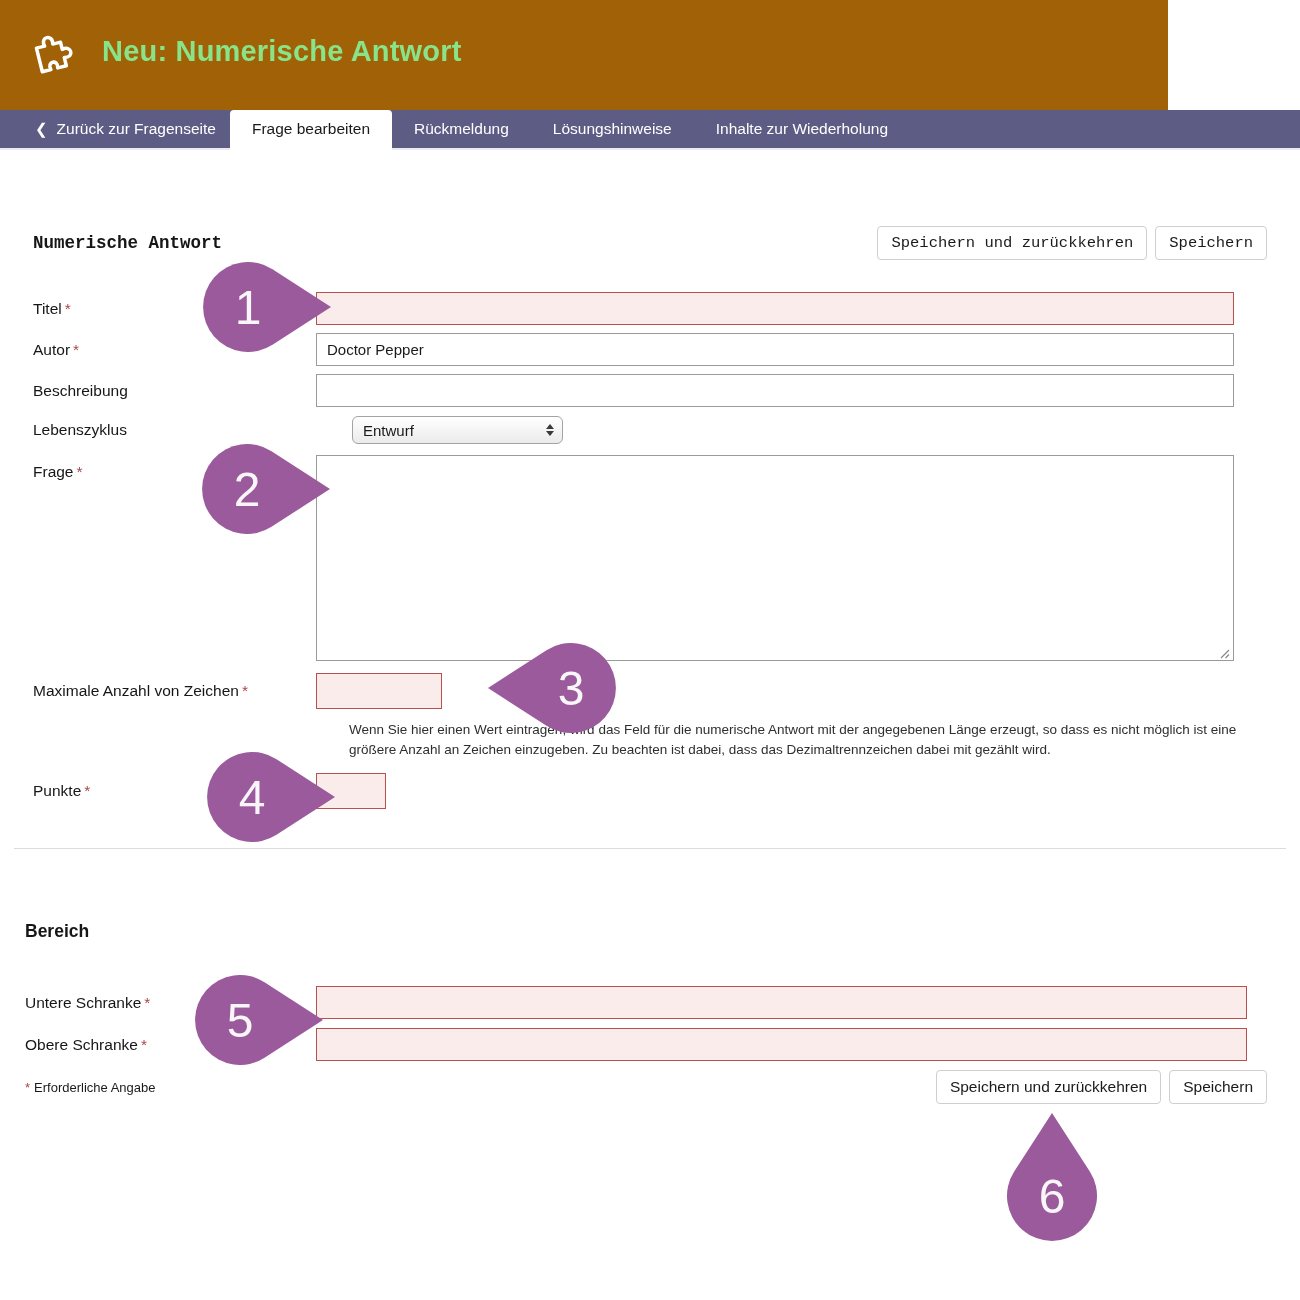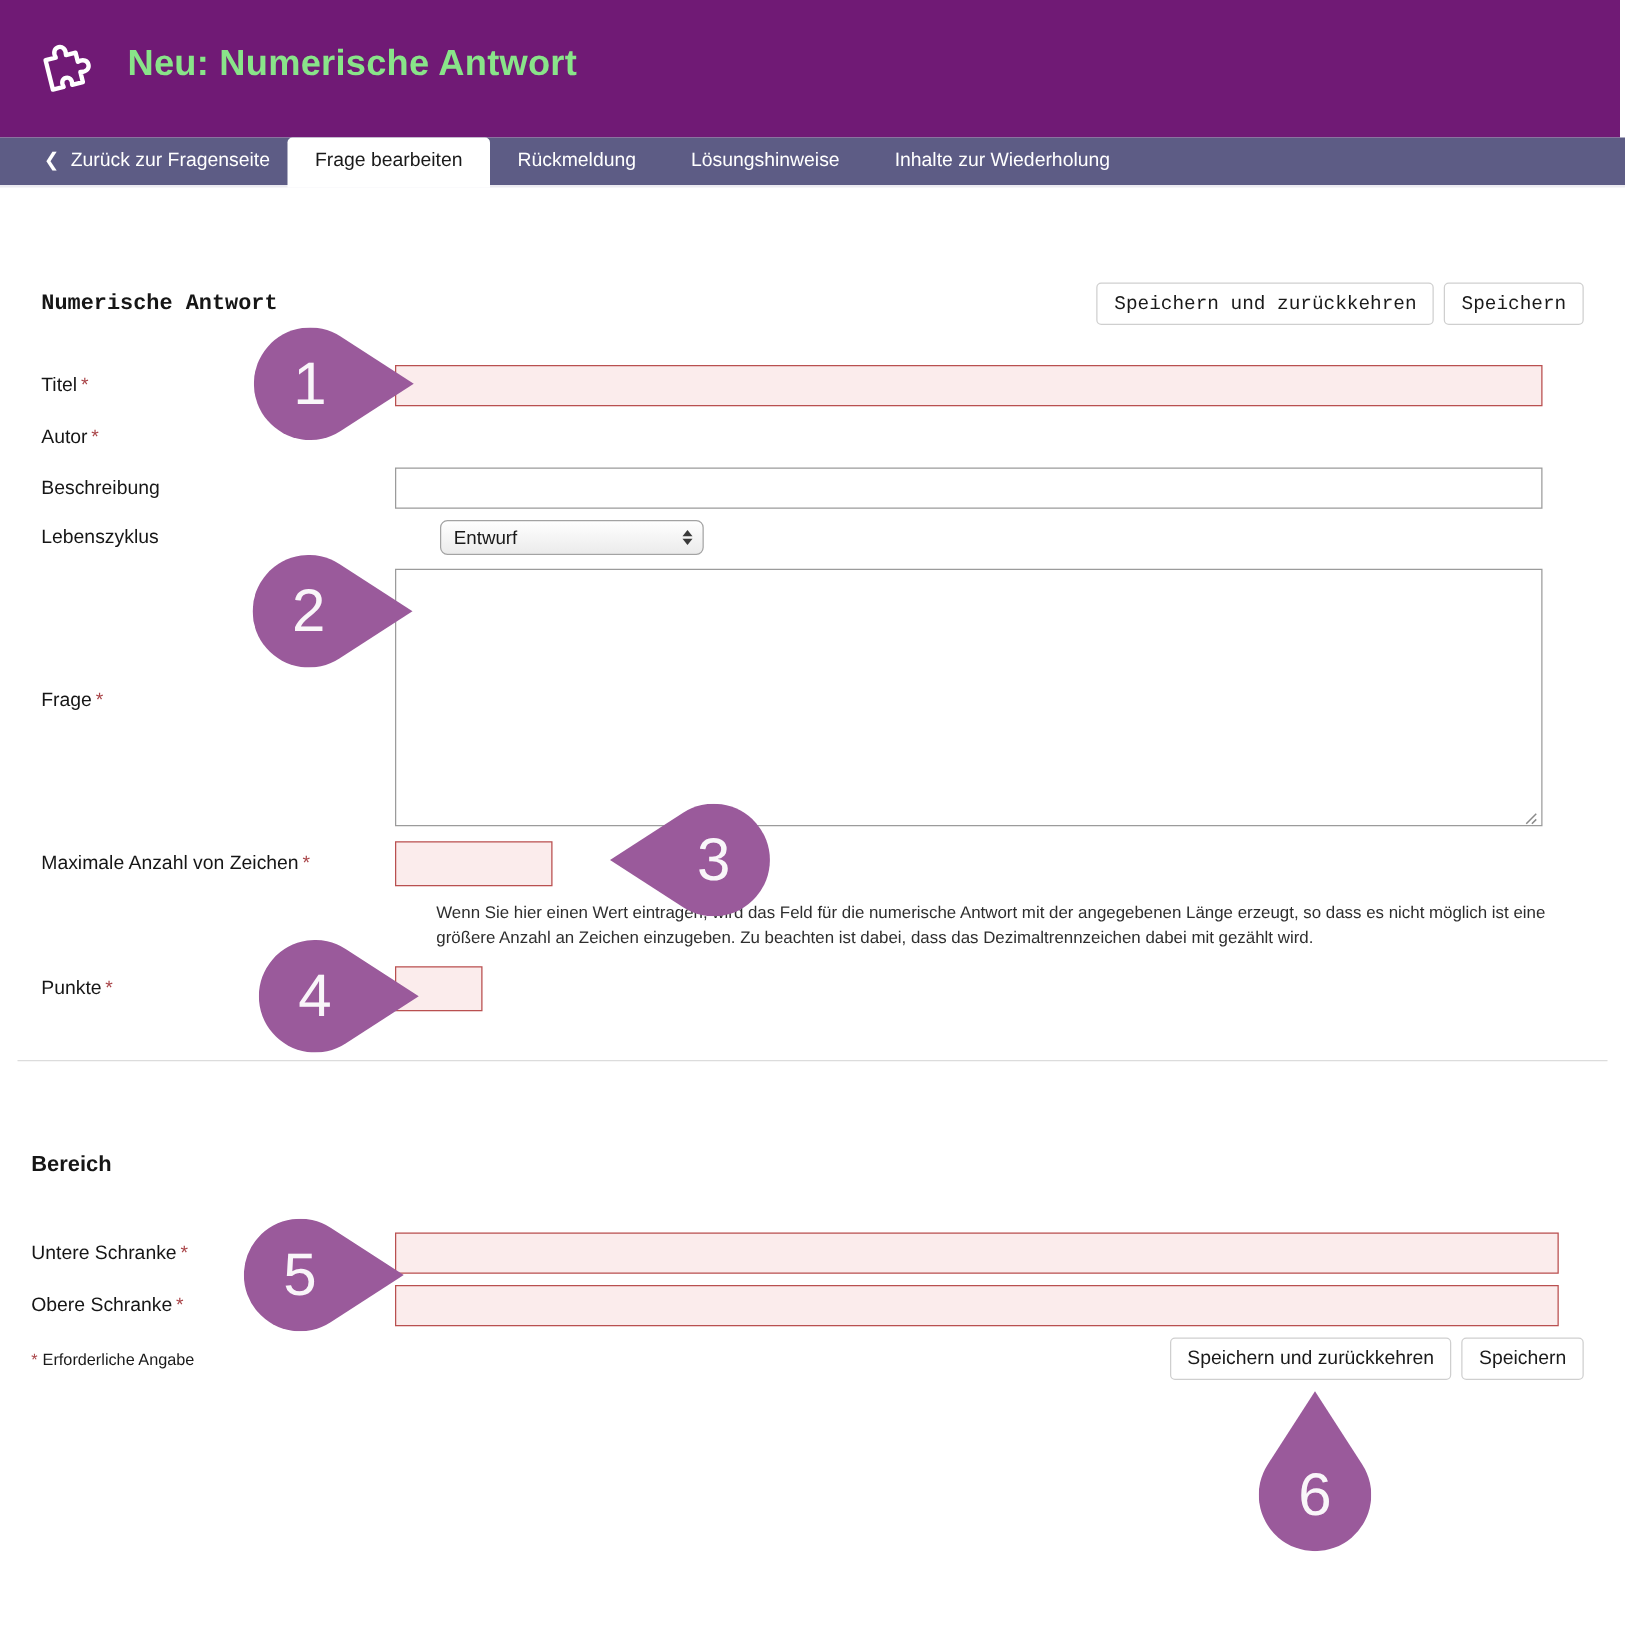--- a/index.html
+++ b/index.html
@@ -1,22 +1,22 @@
 <!DOCTYPE html>
 <html><head>
 <meta charset="utf-8">
 <style>
   * { margin:0; padding:0; box-sizing:border-box; }
   html,body { width:1300px; height:1300px; background:#ffffff; overflow:hidden;
               font-family:"Liberation Sans","DejaVu Sans",sans-serif; color:#1a1a1a; }
   .abs { position:absolute; }
 
   
-  .header { position:absolute; left:0; top:0; width:1296px; height:110px;
-            background:#701a75; display:flex; align-items:center; padding:0 0 8px 26px; }
+  .header { position:absolute; left:0; top:0; width:1168px; height:110px;
+            background:#a16207; display:flex; align-items:center; padding:0 0 8px 26px; }
   .puzzle { width:56px; height:56px; transform:rotate(-14deg); flex:0 0 auto; }
   .app-title { margin-left:20px; font-size:29px; font-weight:bold; color:#89e489; letter-spacing:0.2px; }
 
   
   .tabbar { position:absolute; left:0; top:110px; width:1300px; height:40px;
             background:linear-gradient(#5d5c85 0px, #5d5c85 38px, #ecebf1 38px, #ecebf1 40px);
             display:flex; align-items:flex-start; padding-left:35px; }
   .back-link { height:38px; display:flex; align-items:center; gap:9px; color:#ffffff;
                font-size:15.5px; cursor:pointer; margin-right:8px; }
   .back-chevron { font-size:15px; line-height:1; position:relative; top:-1px; }
@@ -26,21 +26,21 @@
   .tab.plain { margin-left:0; }
 
   
   .sec-head-row { position:absolute; left:33px; right:33px; display:flex;
                   align-items:center; justify-content:space-between; }
   .sec-title { font-size:17.5px; font-weight:bold; color:#161616; }
   .btn-group { display:flex; gap:8px; }
   .btn { height:34px; padding:0 13px; background:#ffffff; border:1px solid #cfcfcf;
          border-radius:4px; font-size:15.5px; color:#1a1a1a; font-family:inherit; cursor:pointer; white-space:nowrap; }
 
-  .row { position:absolute; left:0; right:0; display:flex; align-items:center; }
+  .row { position:absolute; left:0; right:0; display:flex; align-items:flex-start; }
   .row .lbl { flex:0 0 316px; padding-left:33px; font-size:15.5px; color:#161616; line-height:33px; }
   .row.b .lbl { flex:0 0 316px; padding-left:25px; }
   .req { color:#a94448; margin-left:3px; }
 
   input.txt { height:33px; border:1px solid #9b9b9b; background:#ffffff; font-size:15px;
               font-family:inherit; color:#1a1a1a; padding:0 10px; border-radius:0; outline:none; }
   input.txt.wide { width:918px; }
   .invalid { background:#fbecec !important; border:1px solid #b95050 !important; }
   input.small { height:36px; }
 
@@ -110,20 +110,21 @@
   </div>
 </div>
 
 <div class="row" style="top:292px;">
   <div class="lbl"><span>Titel</span><span class="req">*</span></div>
   <input class="txt wide invalid" type="text" value="" style="">
 </div>
 
 <div class="row" style="top:333px;border-radius:15px;">
   <div class="lbl"><span>Autor</span><span class="req">*</span></div>
+  <input class="txt wide" type="text" value="Doctor Pepper" style="">
 </div>
 
 <div class="row" style="top:374px;">
   <div class="lbl">Beschreibung</div>
   <input class="txt wide" type="text" value="" style="">
 </div>
 
 <div class="row" style="top:416px;gap:36px;">
   <div class="lbl" style="line-height:28px;">Lebenszyklus</div>
   <div class="select">

